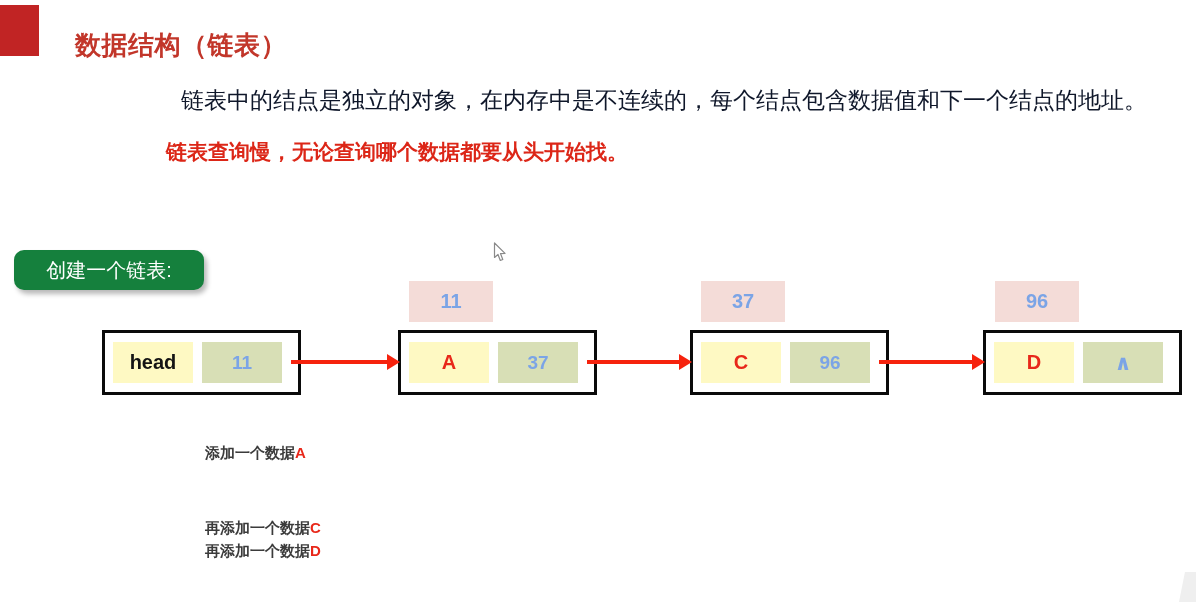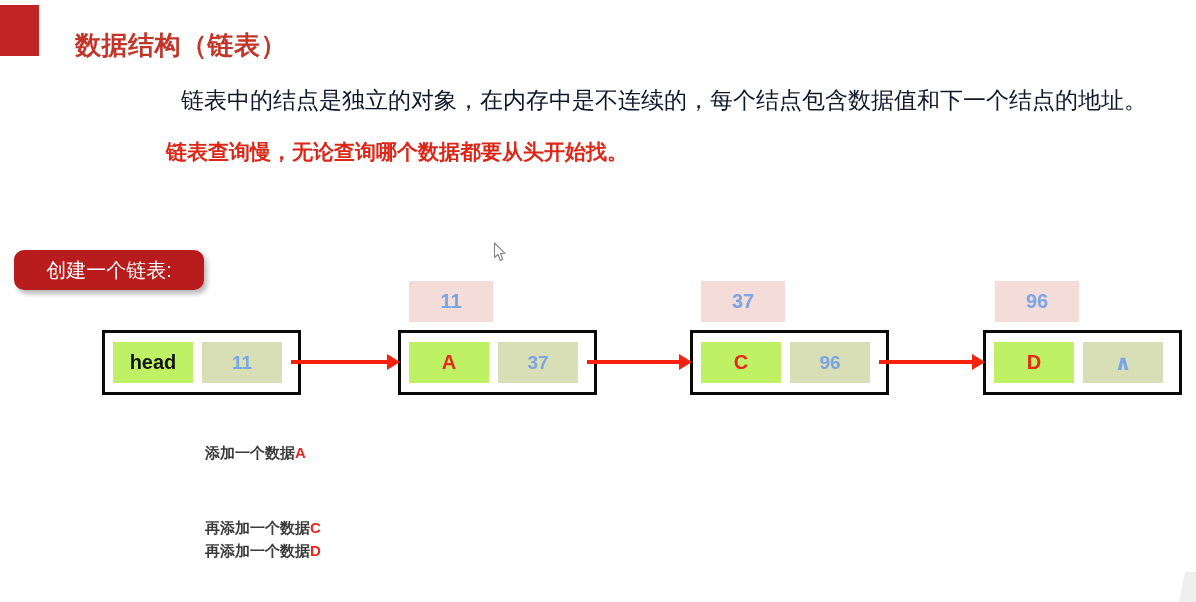--- a/index.html
+++ b/index.html
@@ -25,37 +25,37 @@
     font-size:23px; color:#0f172a; white-space:nowrap;
     font-weight:500;
     margin-left:44px;
   }
   .highlight-text {
     position:absolute; left:124px; top:138px;
     font-size:21px; font-weight:bold; color:#dc2617; white-space:nowrap;margin-left:42px;
   }
   .badge {
     position:absolute; left:14px; top:250px; width:190px; height:40px;
-    background:#b91c1c; border-radius:10px;
+    background:#15803d; border-radius:10px;
     color:#ffffff; font-size:20px;
     display:flex; align-items:center; justify-content:center;
     box-shadow:3px 4px 5px rgba(0,0,0,0.28);
     white-space:nowrap;
   }
   .node {
     position:absolute; top:330px; width:199px; height:65px;
     border:3px solid #0a0a0a; background:#ffffff;
     display:flex; align-items:center; gap:9px; padding-left:8px;
   }
   .cell {
     width:80px; height:41px; flex:0 0 auto;
     display:flex; align-items:center; justify-content:center;
     font-weight:bold; font-size:19px;
   }
-  .cell.blue { background:#bef264; }
+  .cell.blue { background:#fef9c3; }
   .cell.green { background:#d8dfb6; color:#7ba4e6; }
   .label-head { color:#141414; font-size:20px; }
   .label-letter { color:#e8281a; font-size:20px; }
   .value-end { color:#111111; font-size:21px; font-weight:bold; }
   .tag {
     position:absolute; top:281px; width:84px; height:41px;
     background:#f4dcd8; color:#7ba4e6; font-weight:bold; font-size:20px;
     display:flex; align-items:center; justify-content:center;
   }
   .arrow {

